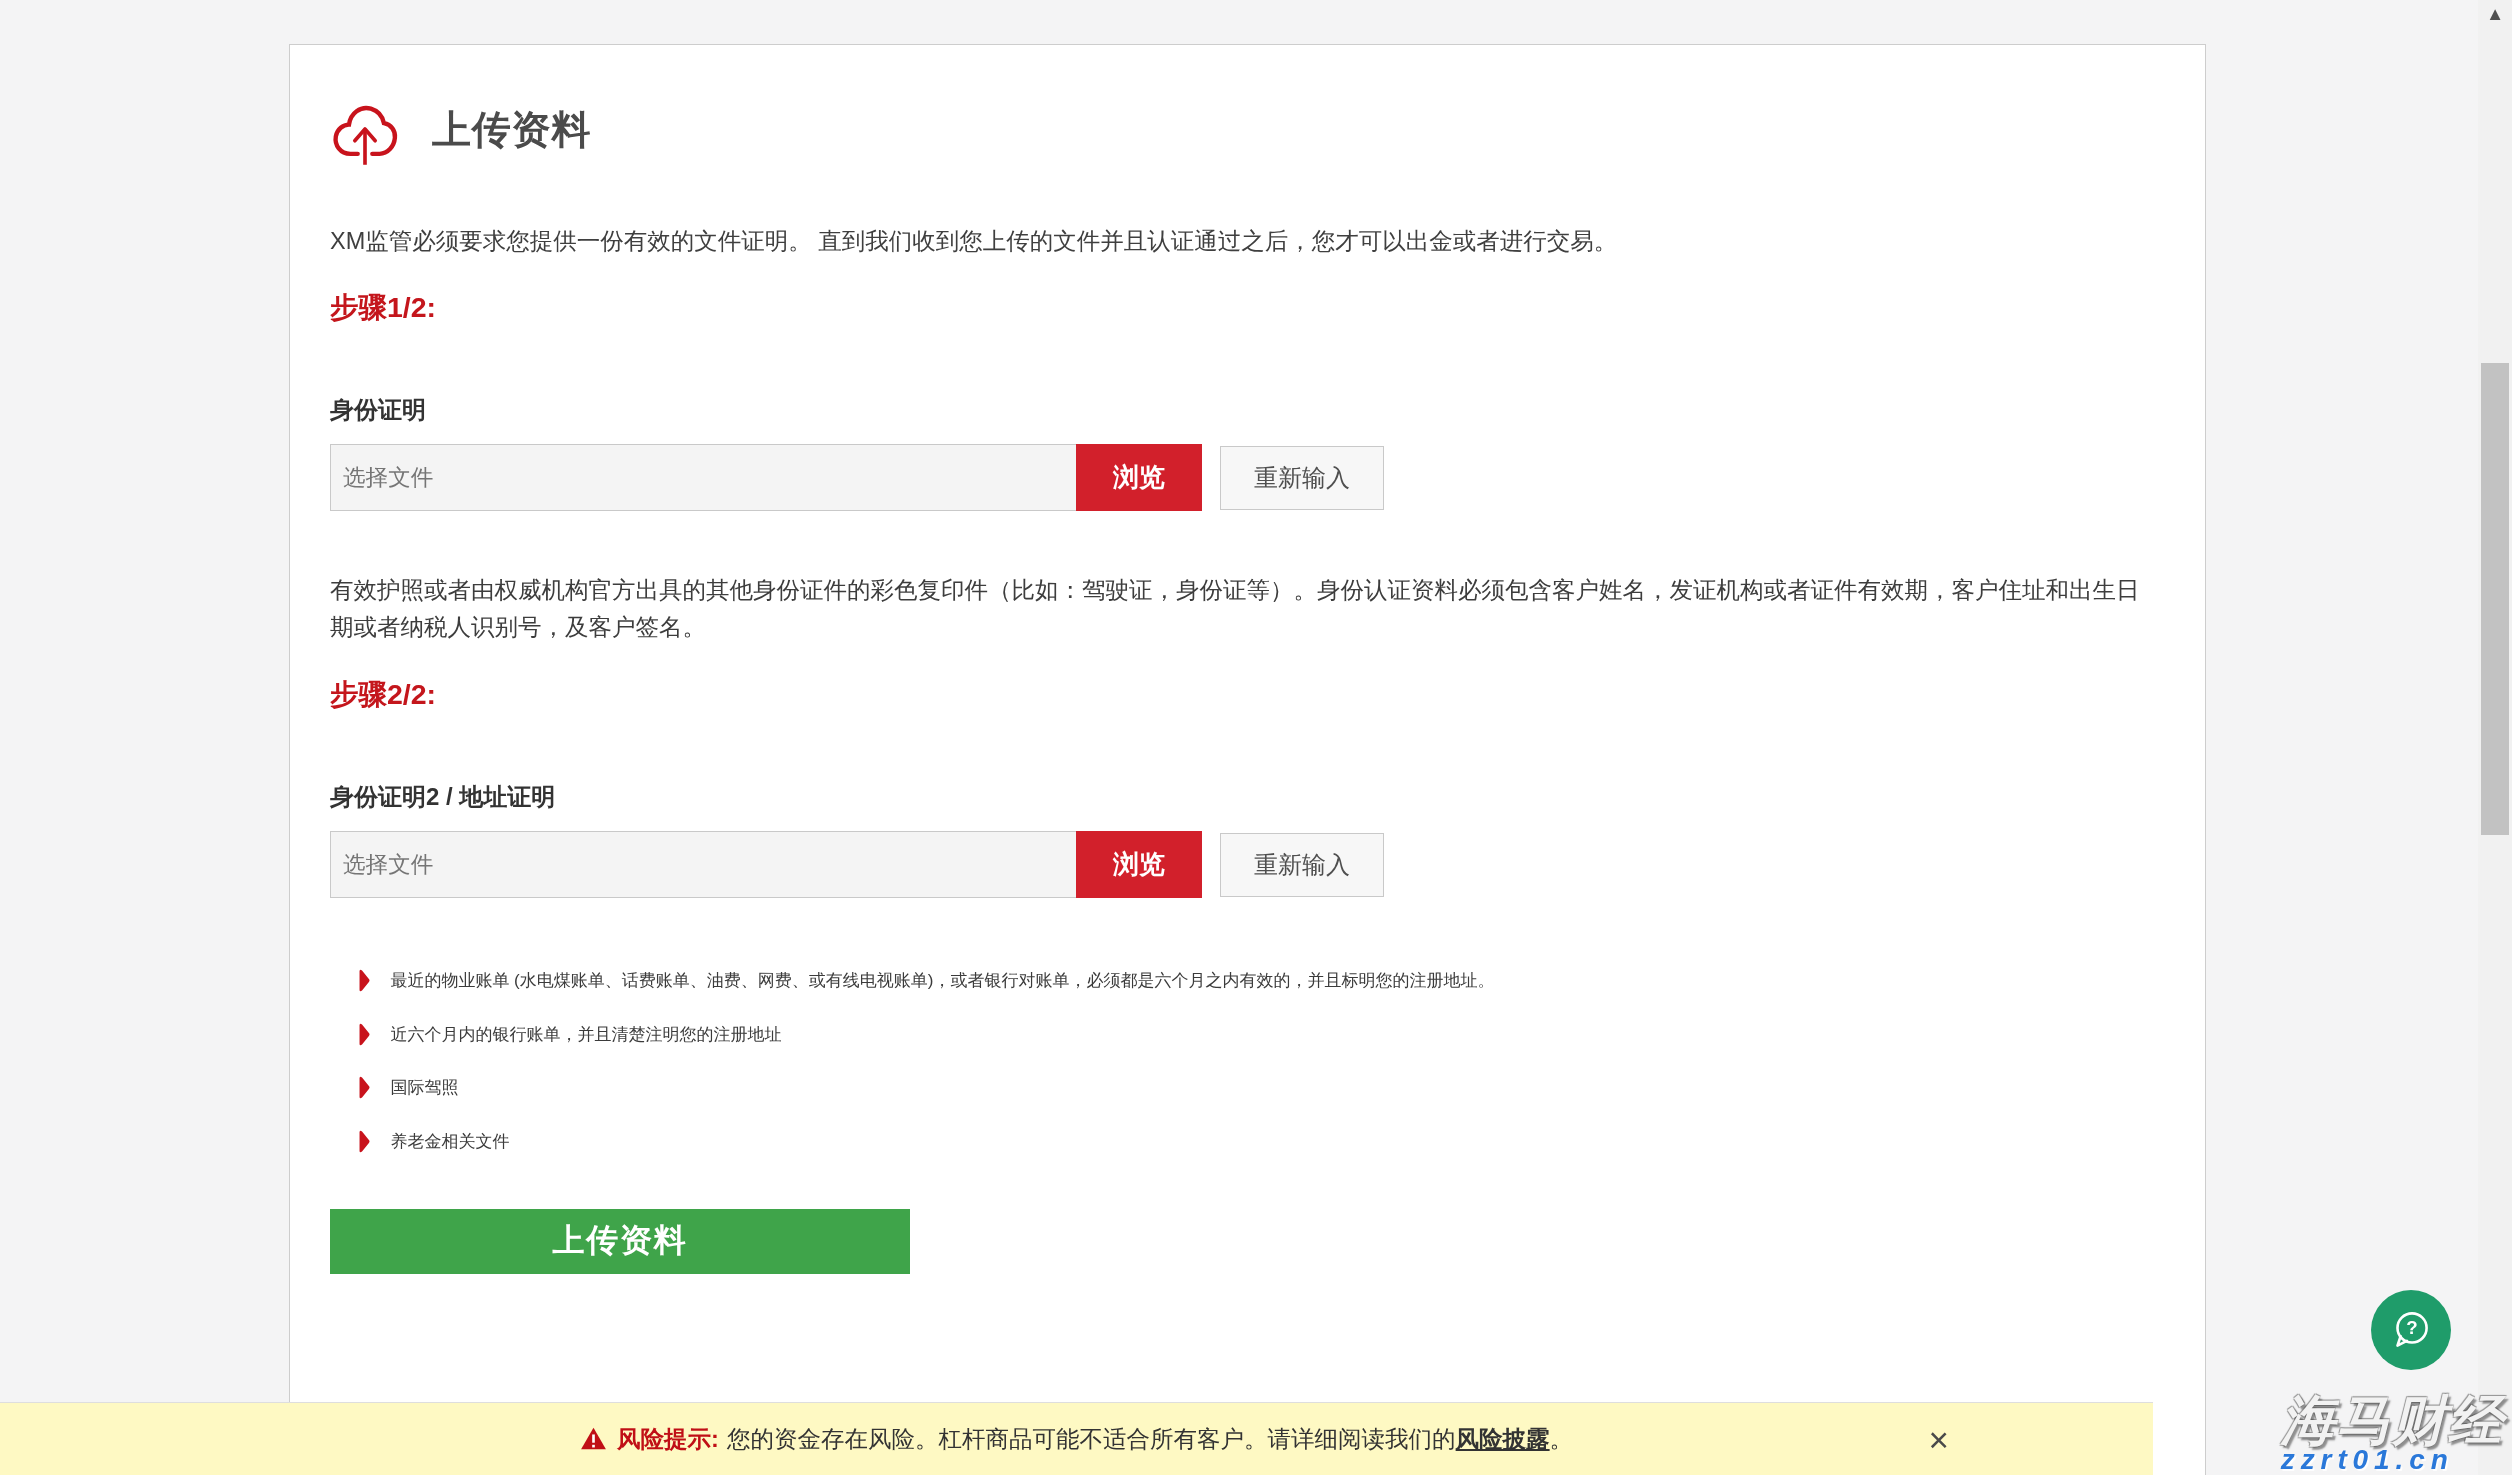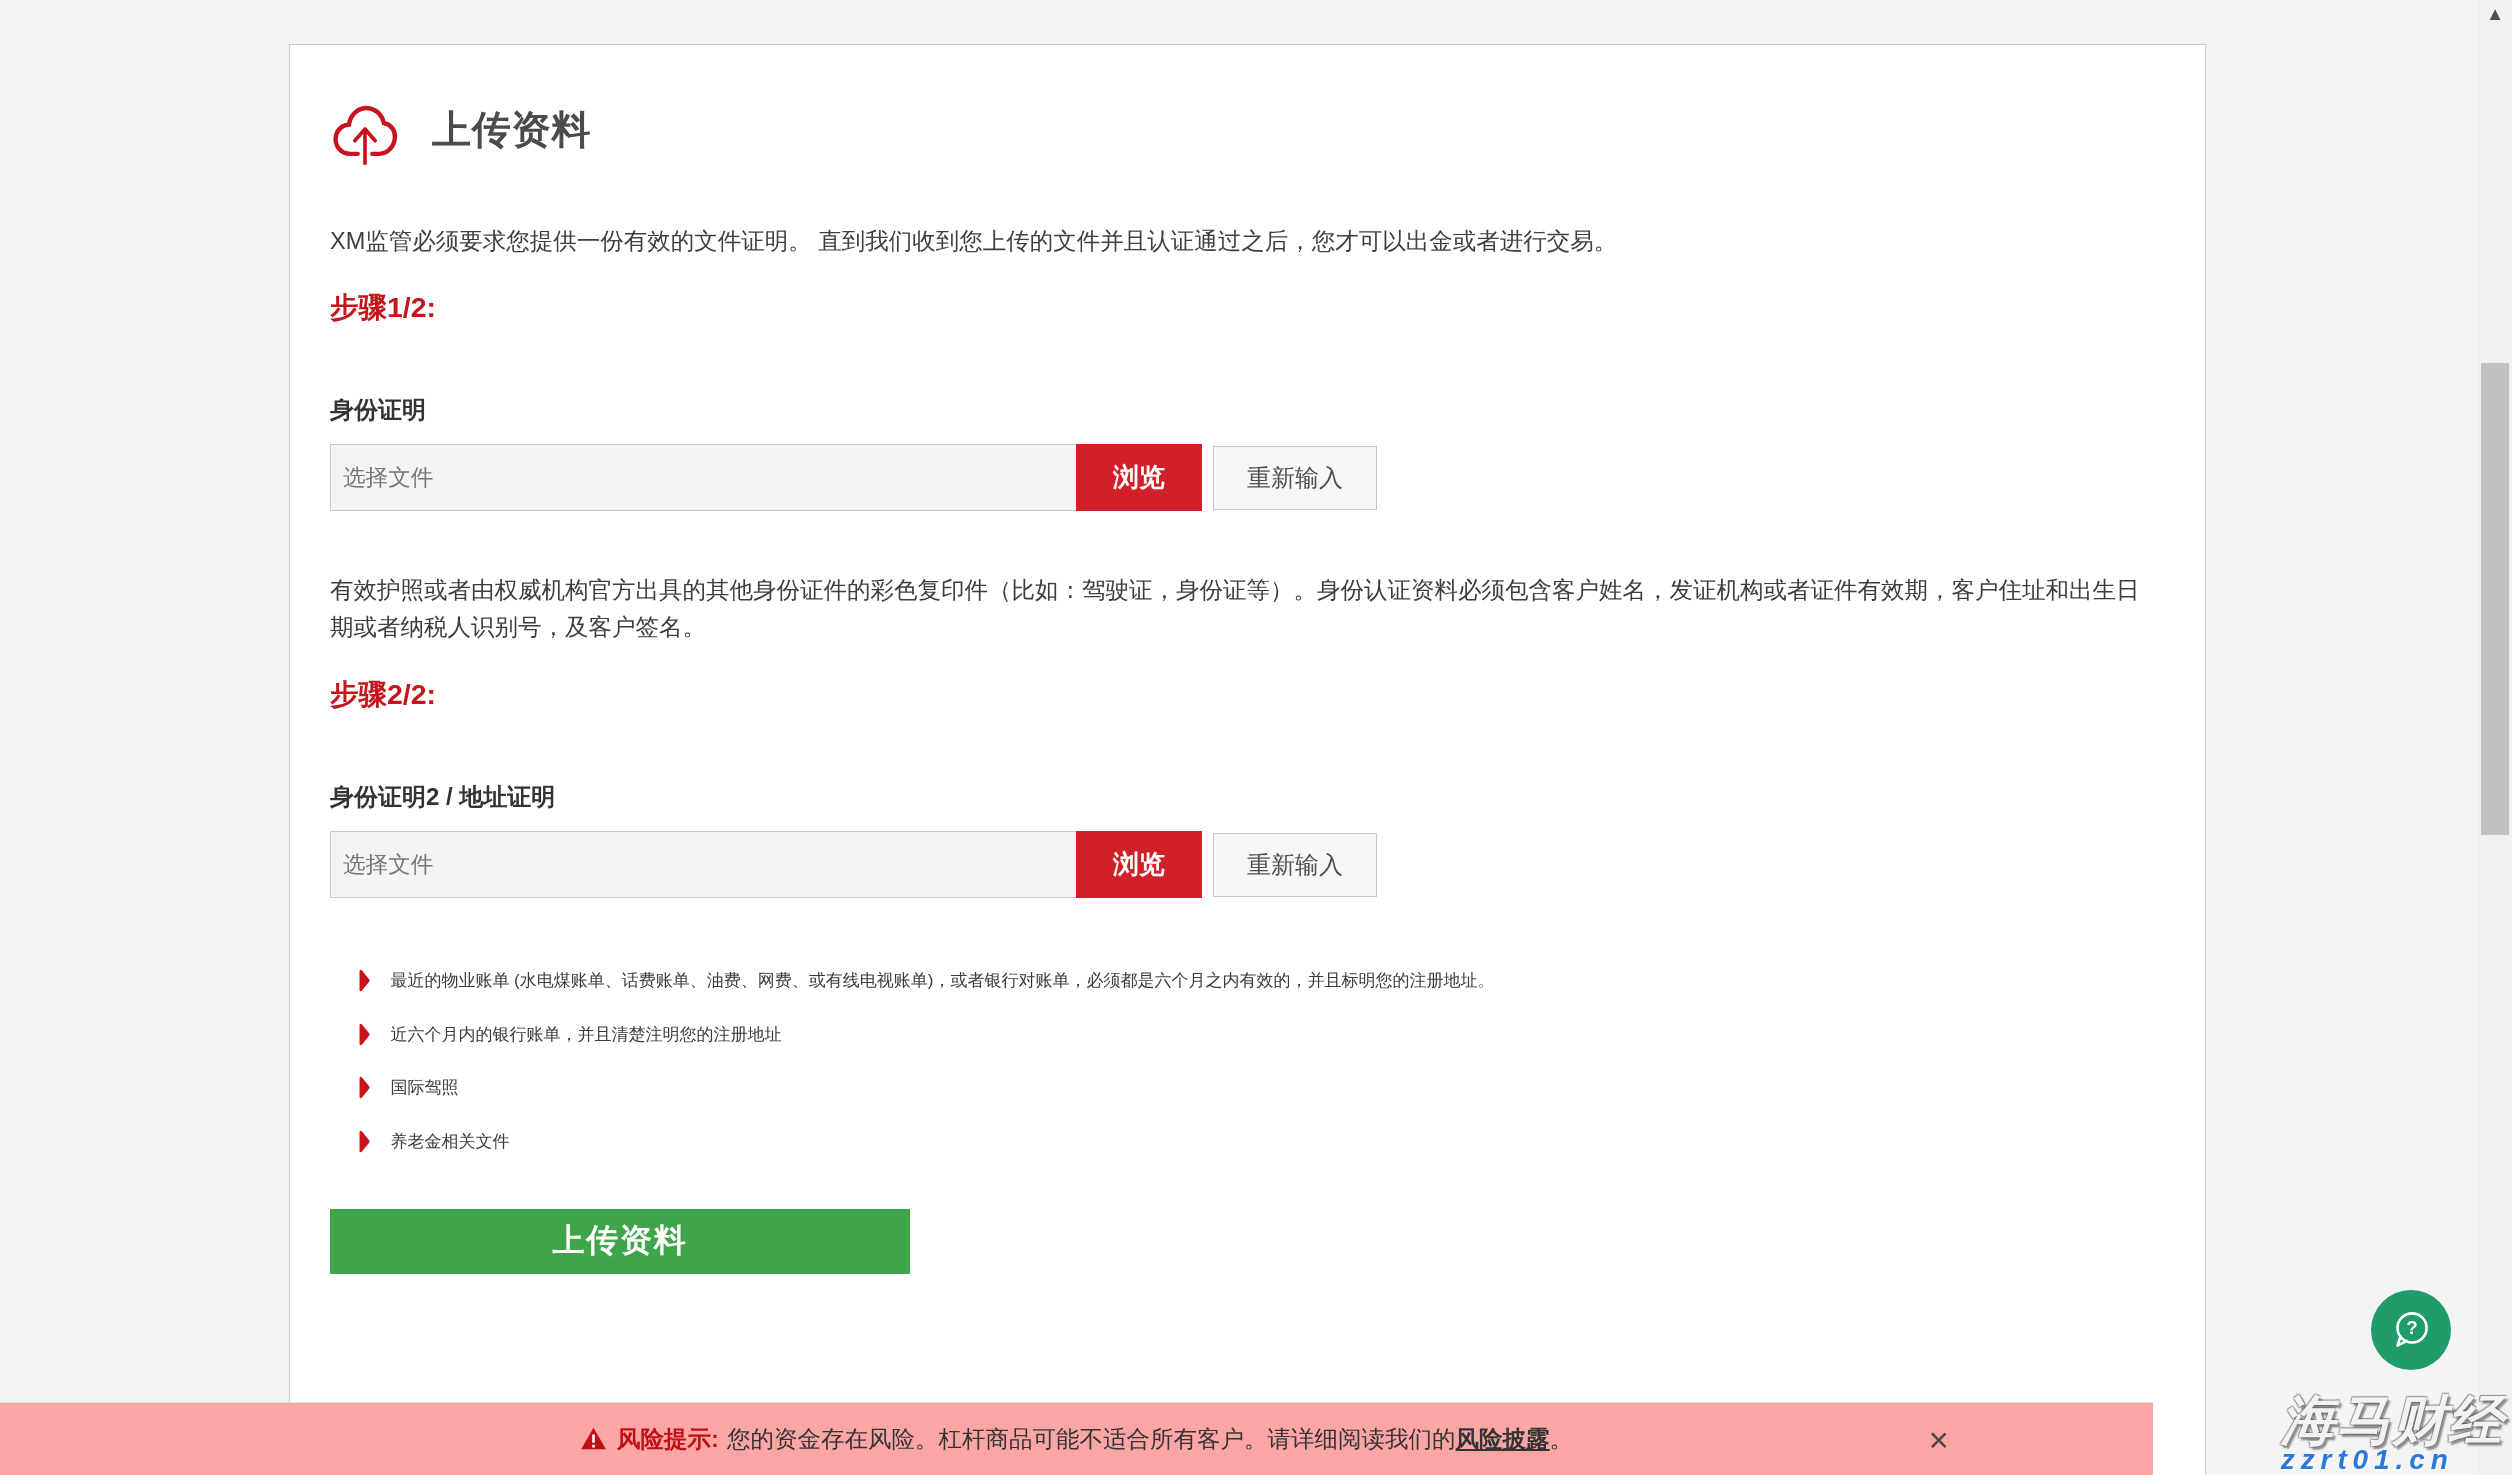--- a/index.html
+++ b/index.html
@@ -23,38 +23,38 @@
 
   .field-label { margin-top:67px; font-size:24px; font-weight:bold; color:#333333; }
 
   .upload-row { margin-top:18.4px; display:flex; align-items:stretch; height:67px; }
   .file-input { width:746px; height:67px; background:#f4f4f4; border:1.7px solid #c9c9c9;
     border-right:none; font-size:22.6px; color:#0c4a6e; padding:0 0 0 12px; outline:none;
     font-family:"Liberation Sans", sans-serif; }
   .file-input::placeholder { color:#757575; opacity:1; }
   .browse-btn { width:126px; height:67px; background:#d2202b; color:#ffffff; border:none;
     font-size:26px; font-weight:bold; cursor:pointer; font-family:"Liberation Sans", sans-serif; }
-  .reset-btn { width:164px; height:64px; margin-left:11px; margin-top:1.7px; background:#f7f7f7;
+  .reset-btn { width:164px; height:64px; margin-left:18px; margin-top:1.7px; background:#f7f7f7;
     border:1.7px solid #c9c9c9; color:#4f4f4f; font-size:24px; cursor:pointer;
     font-family:Liberation Serif, serif; }
 
   .doc-note { margin-top:61px; font-size:23.5px; color:#3d3d3d; line-height:37px; max-width:1826px; }
 
   .doc-list { margin-top:70px; list-style:none; }
   .doc-list li { display:flex; align-items:center; margin-bottom:28.5px;
     font-size:17px; color:#3b3b3b; padding-left:27px; }
   .bullet { width:13.4px; height:25px; flex:0 0 auto; margin-right:20px; }
 
   .submit-btn { display:block; margin-top:55px; width:580px; height:65px; background:#3fa44a;
     color:#ffffff; font-size:32px; font-weight:bold; border:none; cursor:pointer;
     letter-spacing:1.7px; font-family:"Liberation Sans", sans-serif; }
 
   
   .risk-bar { position:absolute; left:0; bottom:0; width:2153px; height:73px;
-    background:#fca5a5; border-top:0.8px solid #dedede; z-index:20;
+    background:#fef9c3; border-top:0.8px solid #dedede; z-index:20;
     display:flex; align-items:center; justify-content:center; font-size:23.5px; color:#333333; }
   .risk-bar .warn-icon { width:27px; height:24px; margin-right:10px; }
   .risk-label { color:#c00f16; font-weight:bold; margin-right:8.4px; }
   .risk-link { color:#333333; font-weight:bold; text-decoration:underline; cursor:pointer; }
   .risk-close { position:absolute; right:204px; top:50%; transform:translateY(-50%);
     font-size:35px; color:#4a4a4a; background:none; border:none; cursor:pointer; line-height:1;
     font-family:"Liberation Sans", sans-serif; }
 
   
   .chat-btn { position:absolute; left:2371px; top:1290px; width:80px; height:80px;

